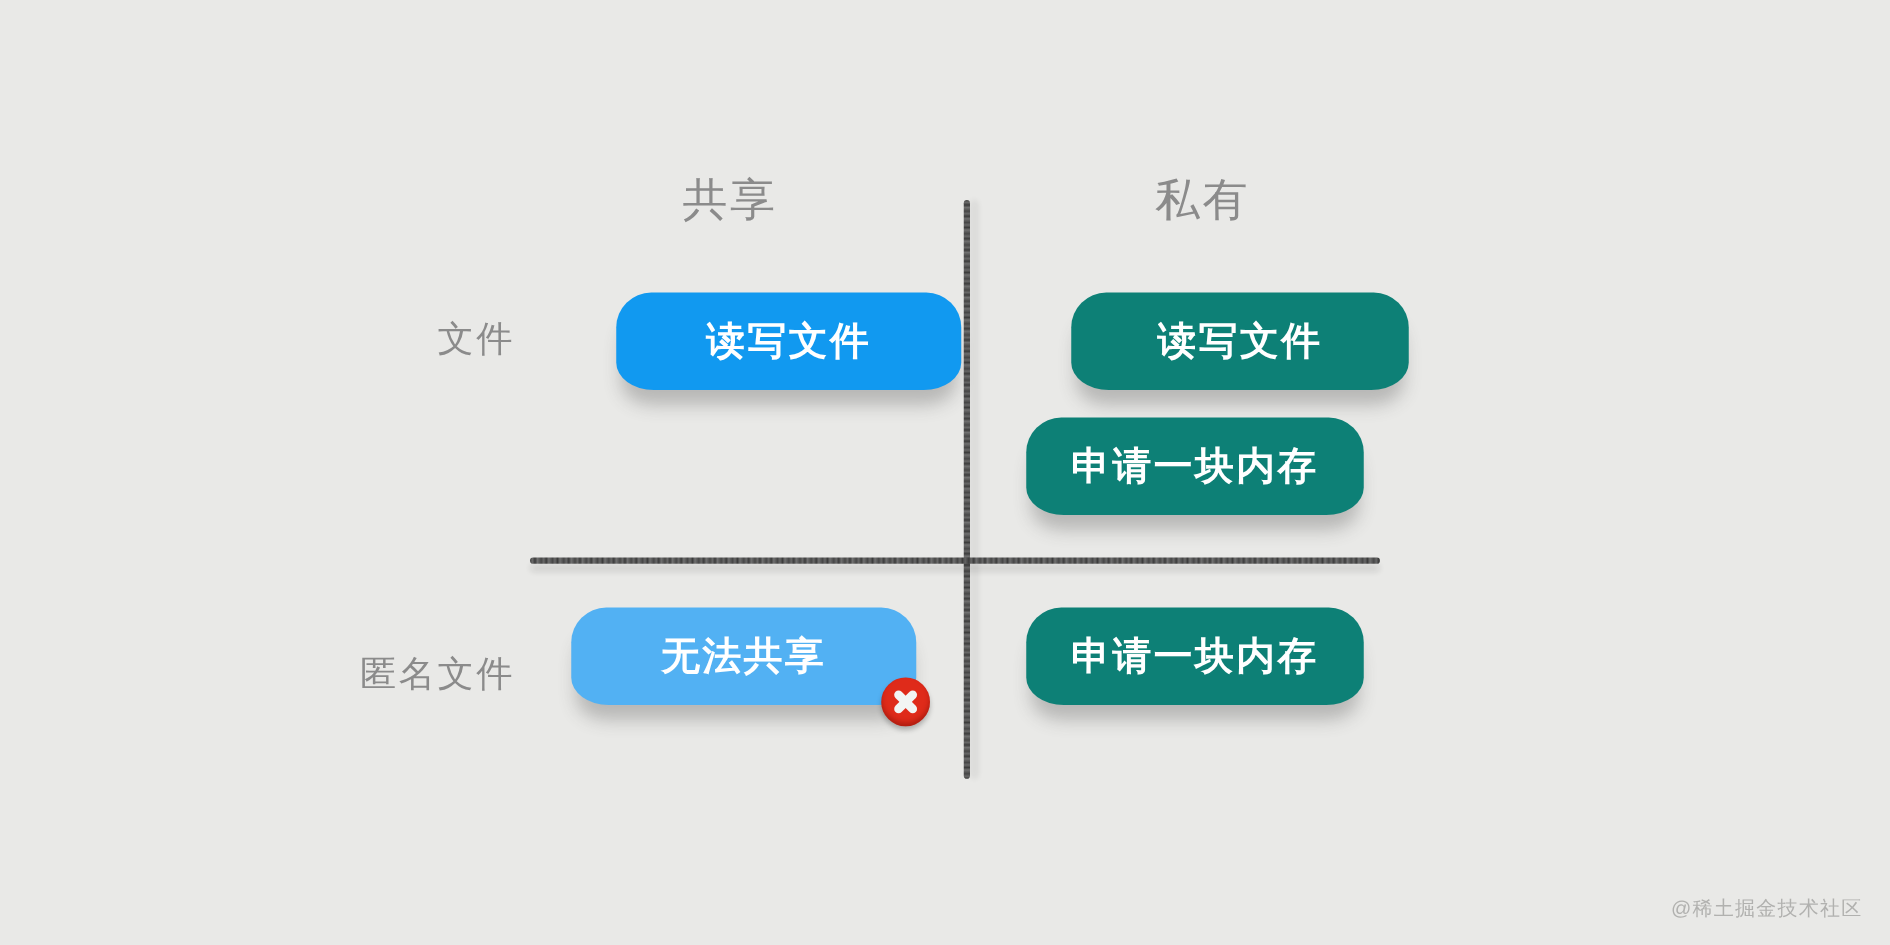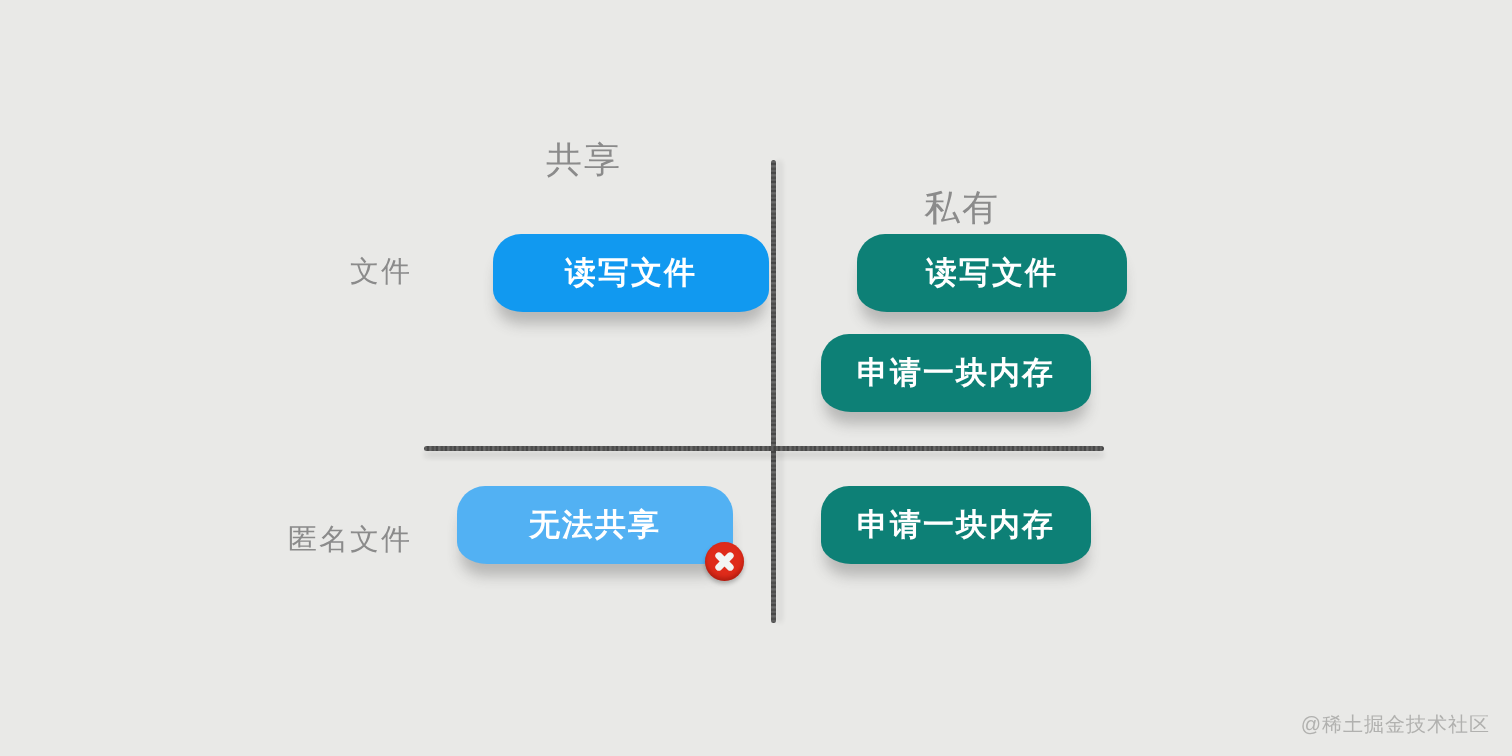--- a/index.html
+++ b/index.html
@@ -21,21 +21,21 @@
   .col-header {
     position: absolute;
     top: 136px;
     width: 300px;
     text-align: center;
     font-size: 36px;
     letter-spacing: 2px;
     color: #8b8b8b;
   }
   .col-header.shared  { left: 434px; }
-  .col-header.private { left: 812px; margin-top: 48px; }
+  .col-header.private { left: 812px; }
 
   .row-label {
     position: absolute;
     text-align: right;
     font-size: 29px;
     letter-spacing: 2px;
     color: #8b8b8b;
     width: 260px;
   }
   .row-label.file { left: 152px; top: 252px; }
@@ -110,21 +110,21 @@
     background: #f2f5f4;
   }
   .badge .bar.b1 { transform: rotate(45deg); }
   .badge .bar.b2 { transform: rotate(-45deg); }
 
   
   .watermark {
     position: absolute;
     right: 22px;
     bottom: 18px;
-    font-size: 20px;
+    font-size: 16px;
     letter-spacing: 1px;
     color: #b1b1af;
   }
 </style>
 </head>
 <body>
 
 <div class="canvas">
 
   <div class="col-header shared">共享</div>

